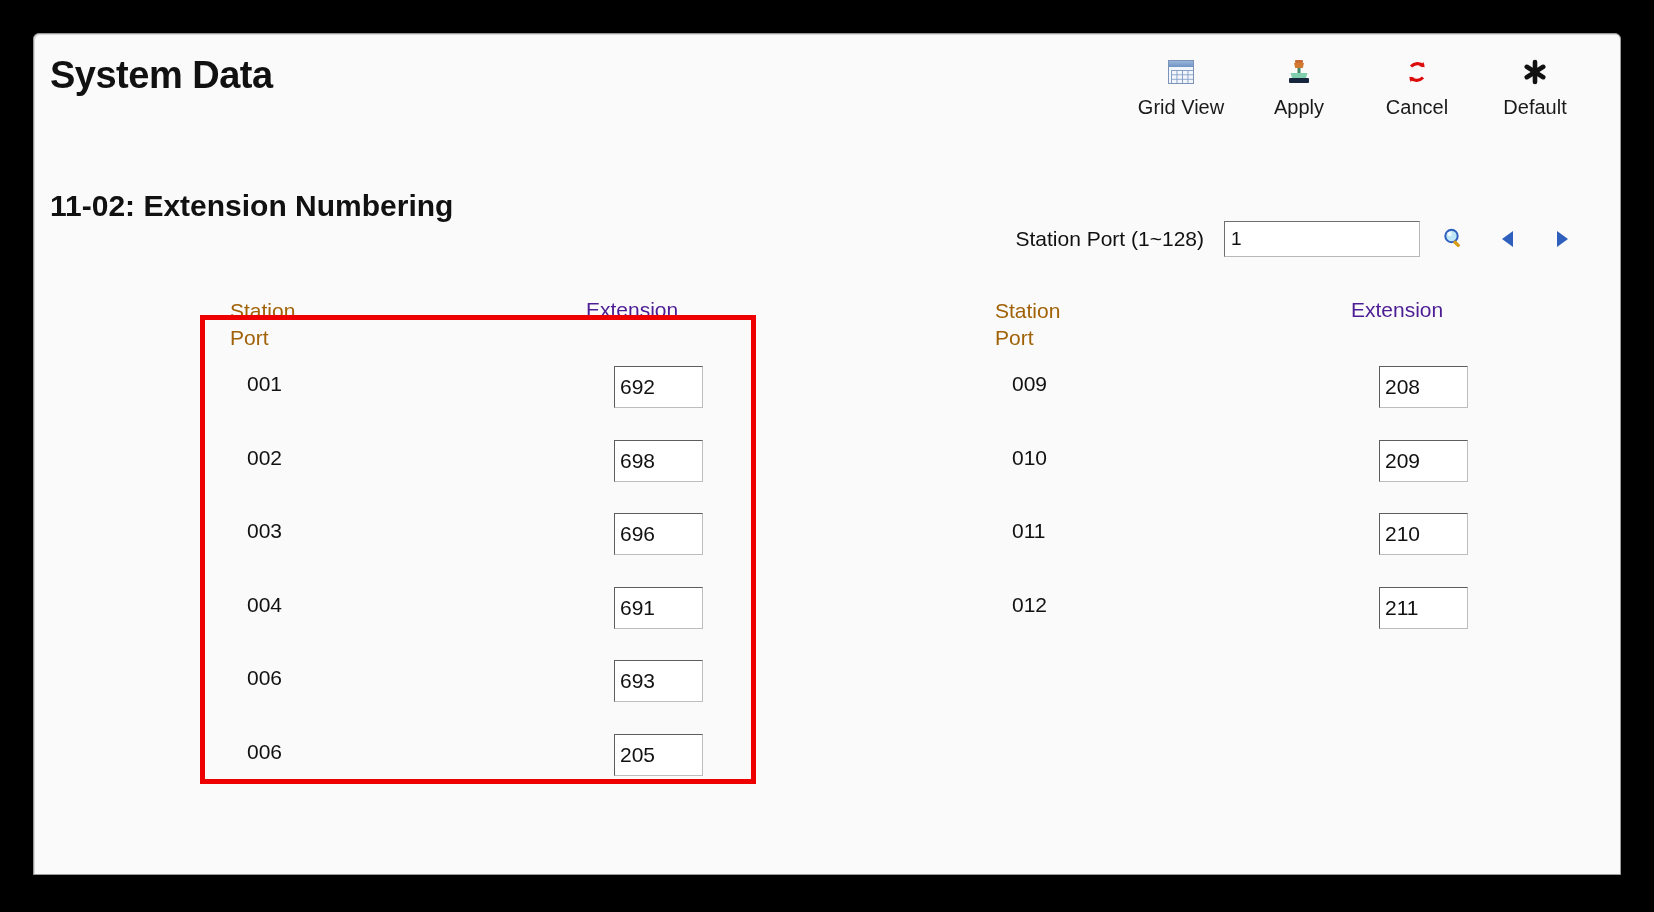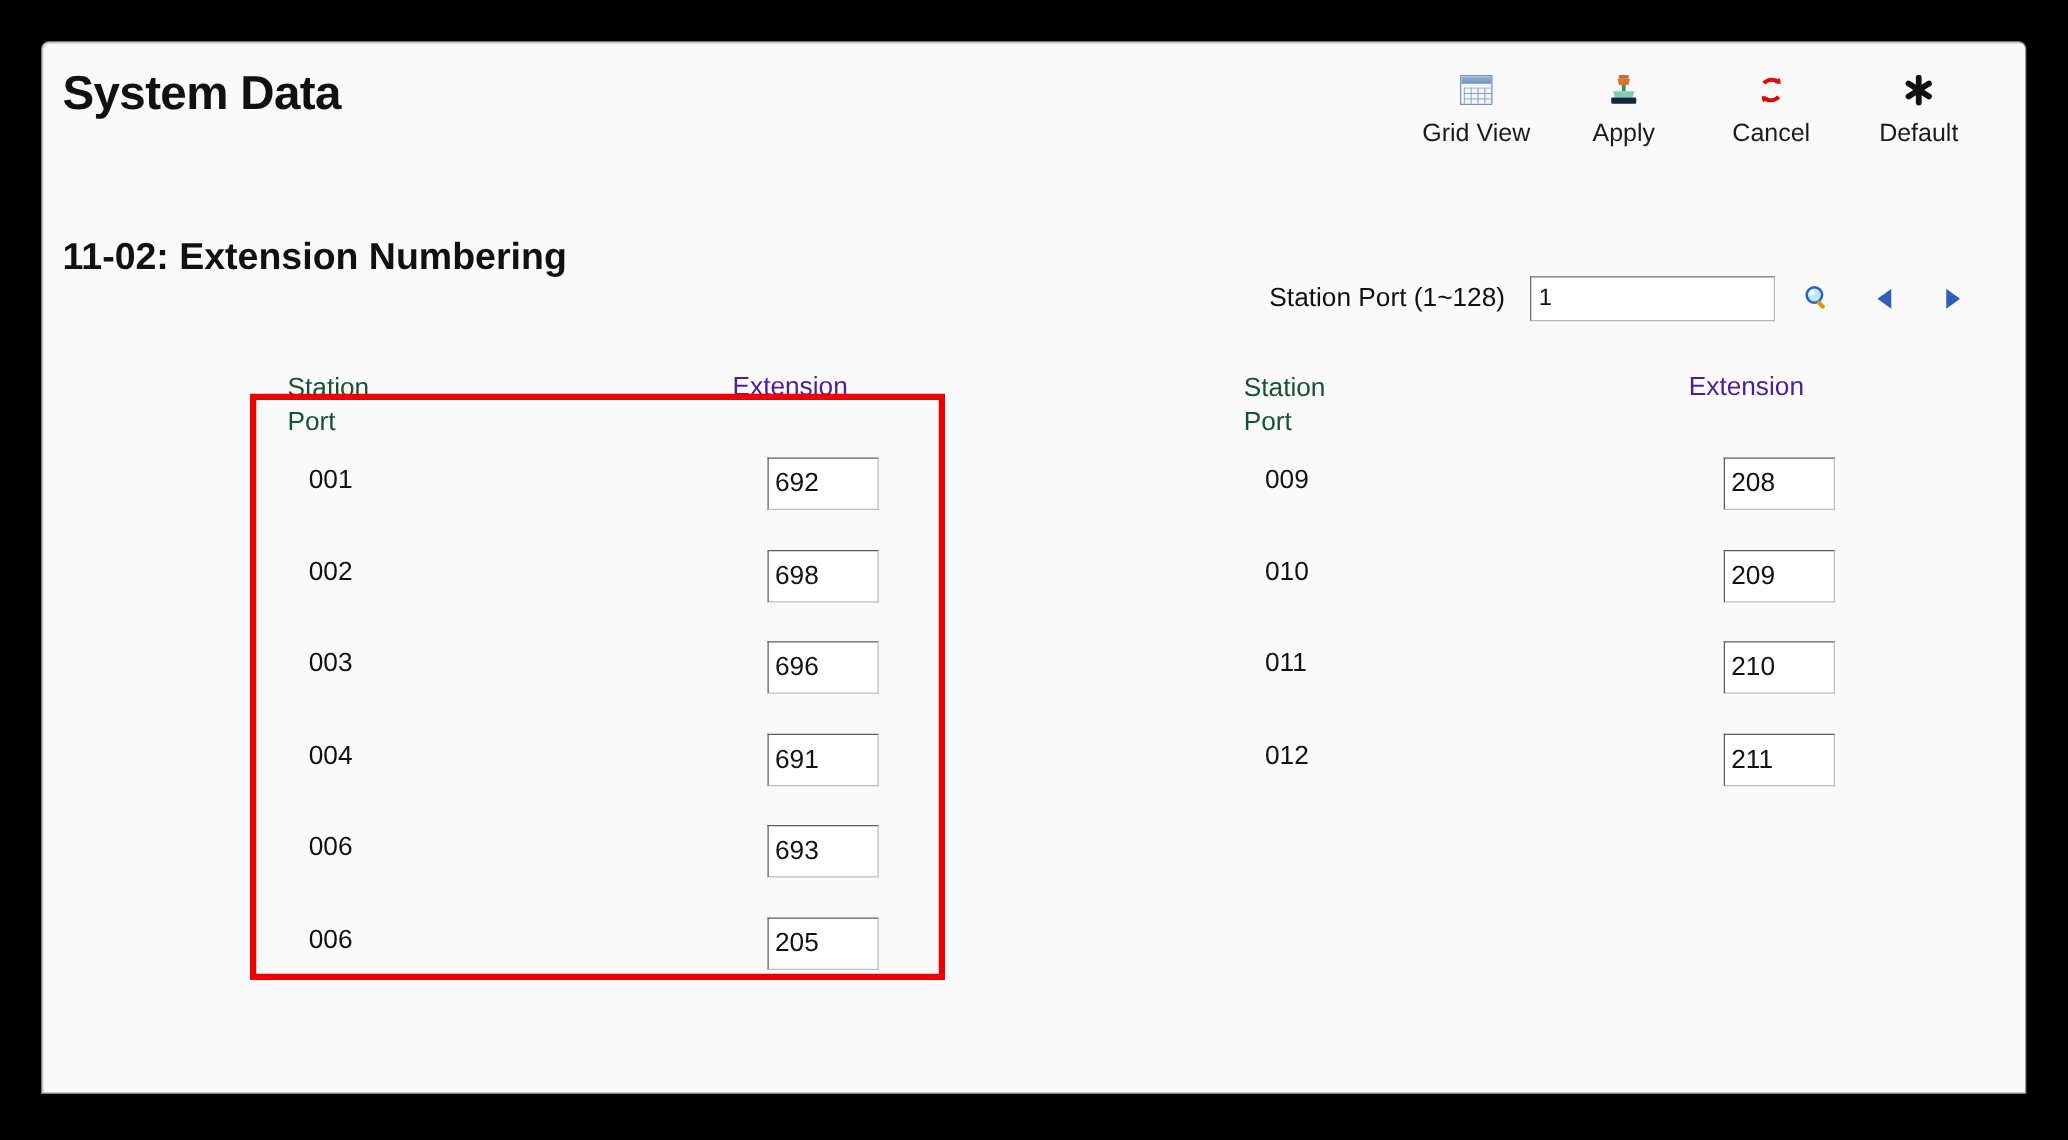--- a/index.html
+++ b/index.html
@@ -153,21 +153,21 @@
   .col-right { left: 935px; }
 
   .thead {
     position: relative;
     height: 84px;
   }
   .th-port {
     position: absolute;
     left: 26px; top: 28px;
     font-size: 21px;
-    color: #14532d;
+    color: #a16207;
     line-height: 1.28;
   }
   .th-ext {
     position: absolute;
     left: 382px; top: 28px;
     font-size: 21px;
     color: #4c1d95;
   }
 
   .row {

